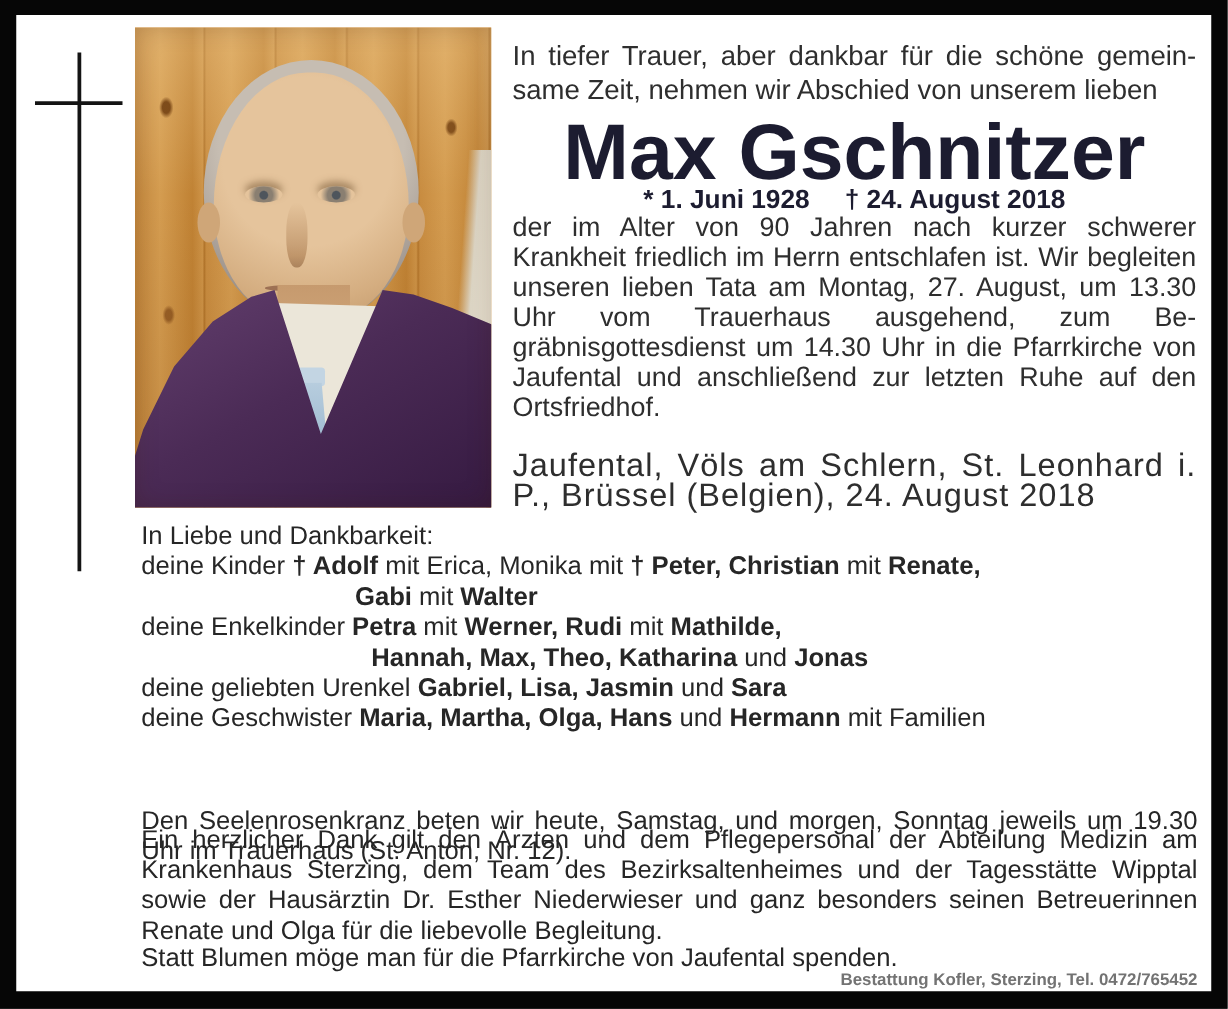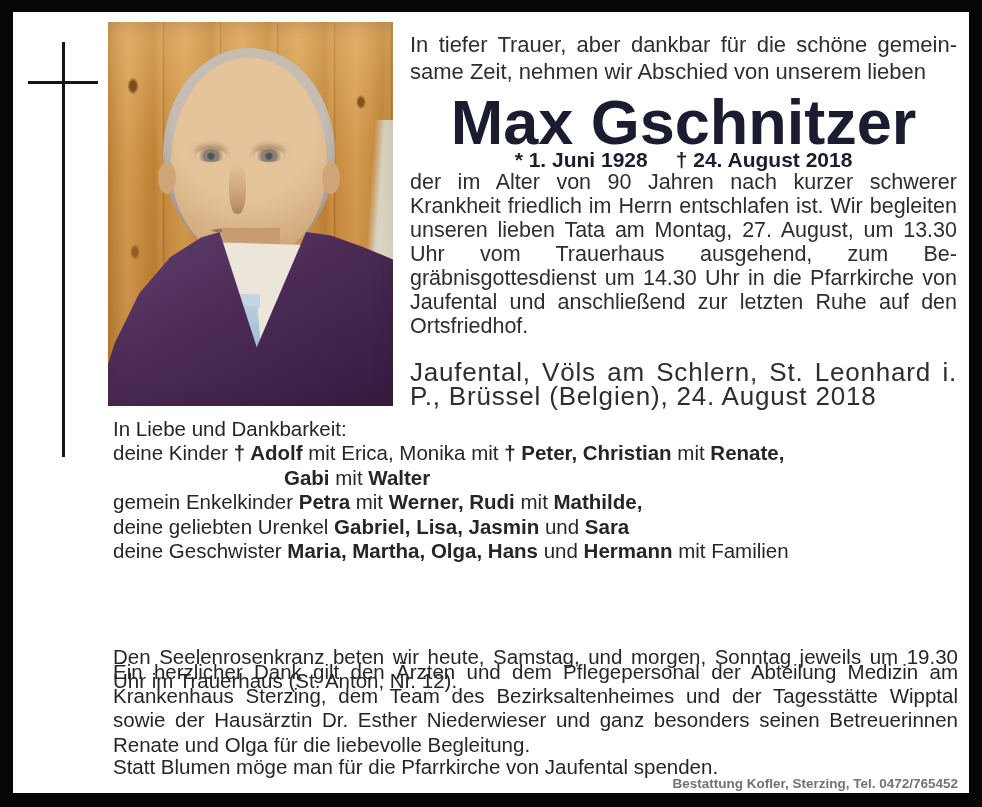--- a/index.html
+++ b/index.html
@@ -104,21 +104,22 @@
         <span>* 1. Juni 1928</span><span>† 24. August 2018</span>
       </div>
       <div class="obit">der im Alter von 90 Jahren nach kurzer schwerer Krankheit friedlich im Herrn entschlafen ist. Wir be­gleiten unseren lieben Tata am Montag, 27. August, um 13.30 Uhr vom Trauerhaus ausgehend, zum Be­gräbnisgottesdienst um 14.30 Uhr in die Pfarrkirche von Jaufental und anschließend zur letzten Ruhe auf den Ortsfriedhof.</div>
       <div class="places">Jaufental, Völs am Schlern, St. Leonhard i. P., Brüssel (Belgien), 24. August 2018</div>
     </div>
 
     <div class="lower family">
       <div class="ln">In Liebe und Dankbarkeit:</div>
       <div class="ln"><span>deine Kinder </span><span style="font-weight: bold;">† Adolf</span><span> mit </span><span style="font-weight: normal;">Erica, Monika</span><span> mit </span><span style="font-weight: bold;">† Peter, Christian</span><span> mit </span><span style="font-weight: bold;">Renate,</span></div>
       <div class="ln ind1"><span style="font-weight: bold; margin-left: 24px;">Gabi</span><span> mit </span><span style="font-weight: bold;">Walter</span></div>
-      <div class="ln"><span>gemein Enkelkinder </span><span style="font-weight: bold;">Petra</span><span> mit </span><span style="font-weight: bold;">Werner, Rudi</span><span> mit </span><span style="font-weight: bold;">Mathilde,</span></div>
+      <div class="ln"><span>deine Enkelkinder </span><span style="font-weight: bold;">Petra</span><span> mit </span><span style="font-weight: bold;">Werner, Rudi</span><span> mit </span><span style="font-weight: bold;">Mathilde,</span></div>
+      <div class="ln ind2"><span style="font-weight: bold;">Hannah, Max, Theo, Katharina</span><span> und </span><span style="font-weight: bold;">Jonas</span></div>
       <div class="ln"><span>deine geliebten Urenkel </span><span style="font-weight: bold;">Gabriel, Lisa, Jasmin</span><span> und </span><span style="font-weight: bold;">Sara</span></div>
       <div class="ln"><span>deine Geschwister </span><span style="font-weight: bold;">Maria, Martha, Olga, Hans</span><span> und </span><span style="font-weight: bold;">Hermann</span><span> mit Familien</span></div>
     </div>
 
     <div class="lower para1">Den Seelenrosenkranz beten wir heute, Samstag, und morgen, Sonntag jeweils um 19.30 Uhr im Trauerhaus (St. Anton, Nr. 12).</div>
     <div class="lower para2">Ein herzlicher Dank gilt den Ärzten und dem Pflegepersonal der Abteilung Medizin am Krankenhaus Sterzing, dem Team des Bezirksaltenheimes und der Tagesstätte Wipptal sowie der Hausärztin Dr. Esther Niederwieser und ganz besonders seinen Betreuerinnen Renate und Olga für die liebevolle Begleitung.</div>
     <div class="lower para3">Statt Blumen möge man für die Pfarrkirche von Jaufental spenden.</div>
     <div class="lower credit">Bestattung Kofler, Sterzing, Tel. 0472/765452</div>
 
   </div>

